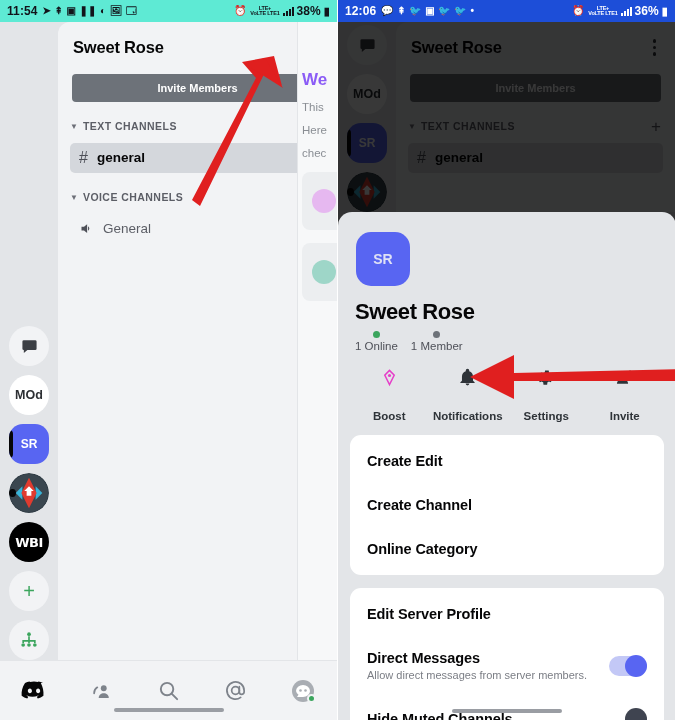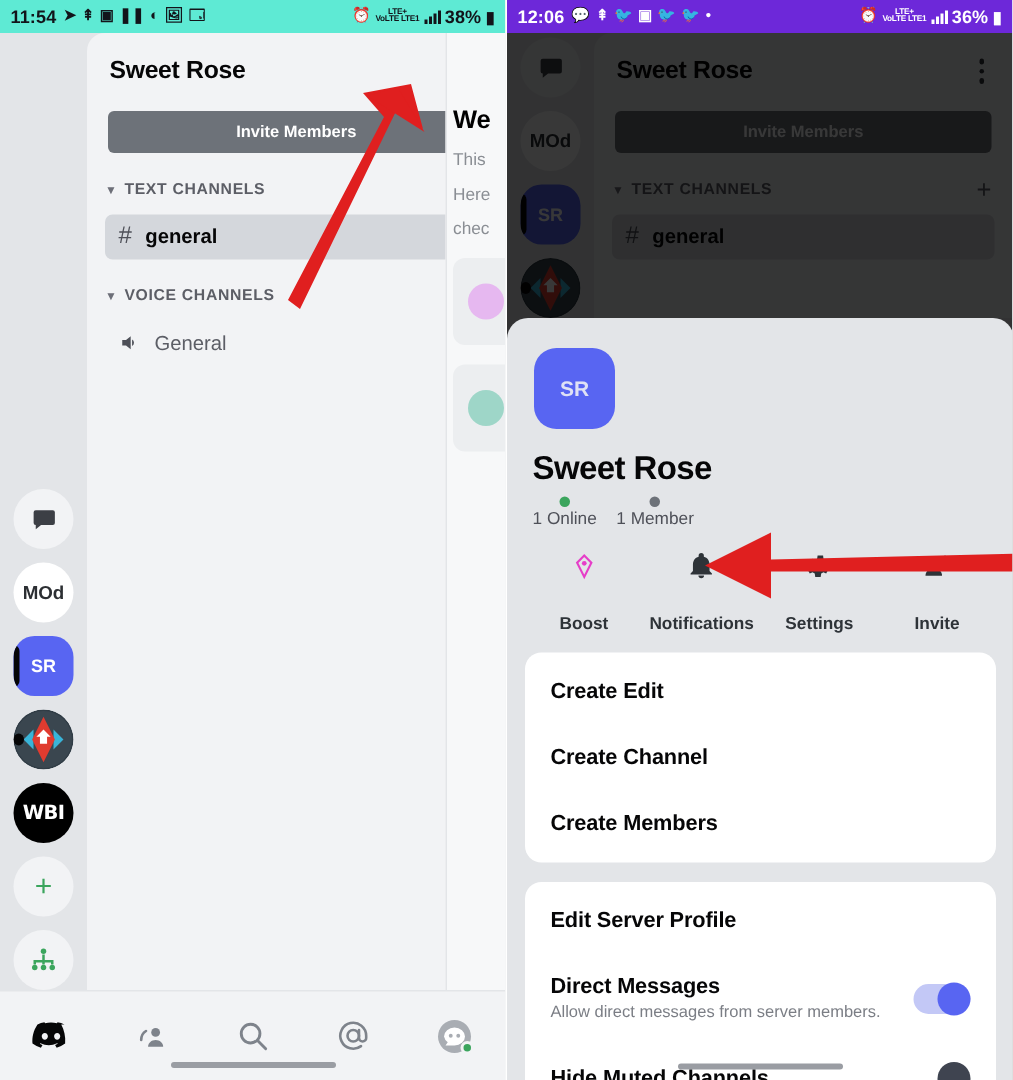--- a/index.html
+++ b/index.html
@@ -10,21 +10,21 @@
 
   
   .panel { position:relative; height:720px; overflow:hidden; }
   .panel-left  { width:337px; background:#e3e5e8; }
   .panel-right { width:338px; background:#e3e5e8; border-left:1px solid #ffffff; }
 
   
   .statusbar { height:22px; display:flex; align-items:center; padding:0 7px;
     font-size:11.5px; font-weight:600; letter-spacing:.1px; }
   .statusbar.light { background:#5eead4; color:#12141a; }
-  .statusbar.dark  { background:#6d28d9; color:#ffffff; }
+  .statusbar.dark  { background:#1d4ed8; color:#ffffff; }
   .sb-time { margin-right:5px; font-size:12px; }
   .sb-icons { display:flex; align-items:center; gap:3.5px; }
   .sb-right { margin-left:auto; display:flex; align-items:center; gap:3px; }
   .sb-glyph { font-size:10px; line-height:1; display:inline-flex; }
   .sb-net { font-size:5.5px; line-height:5.5px; text-align:center;
     font-weight:700; letter-spacing:-.2px; }
   .sb-batt { font-size:11px; }
   .sb-pct { font-size:12px; font-weight:600; }
   .bars { display:inline-flex; align-items:flex-end; gap:1px; height:9px; }
   .bars i { width:2px; background:currentColor; display:block; }
@@ -80,21 +80,21 @@
   .chan.active { background:#d4d7dc; }
   .chan-hash { font-size:16px; color:#4e5058; font-weight:300; line-height:1; }
   .chan-name { font-size:13.5px; color:#060607; font-weight:600; }
   .chan.voice .chan-name { color:#5c5e66; font-weight:500; }
   .spk { color:#4e5058; display:inline-flex; }
 
   
   .chatpeek { position:absolute; right:0; top:0; width:40px; height:638px;
     background:#f7f8f9; border-left:1px solid #e3e5e8;
     padding:48px 0 0 4px; overflow:hidden; }
-  .cp-h { font-size:17px; font-weight:700; color:#000000; white-space:nowrap; }
+  .cp-h { font-size:17px; font-weight:700; color:#8b5cf6; white-space:nowrap; }
   .cp-t { font-size:11.5px; color:#8a8e94; margin-top:11px; white-space:nowrap; }
   .cp-card { width:46px; height:58px; background:#eceef0; border-radius:8px;
     margin-top:13px; display:flex; align-items:center; padding-left:10px; }
   .cp-bub { width:24px; height:24px; border-radius:50%; }
 
   
   .tabbar { position:absolute; left:0; bottom:0; width:337px; height:60px;
     background:#f2f3f5; display:flex; align-items:center;
     border-top:1px solid #e3e5e8; }
   .tab { flex:1; display:flex; align-items:center; justify-content:center; }
@@ -446,21 +446,21 @@
         </div>
 
         <div class="card">
           <div class="row">
             <span class="row-title">Create Edit</span>
           </div>
           <div class="row">
             <span class="row-title">Create Channel</span>
           </div>
           <div class="row">
-            <span class="row-title">Create Members</span>
+            <span class="row-title">Online Category</span>
           </div>
         </div>
 
         <div class="card">
           <div class="row">
             <span class="row-title">Edit Server Profile</span>
           </div>
           <div class="row">
             <span class="row-main">
               <span class="row-title" style="display:block">Direct Messages</span>

